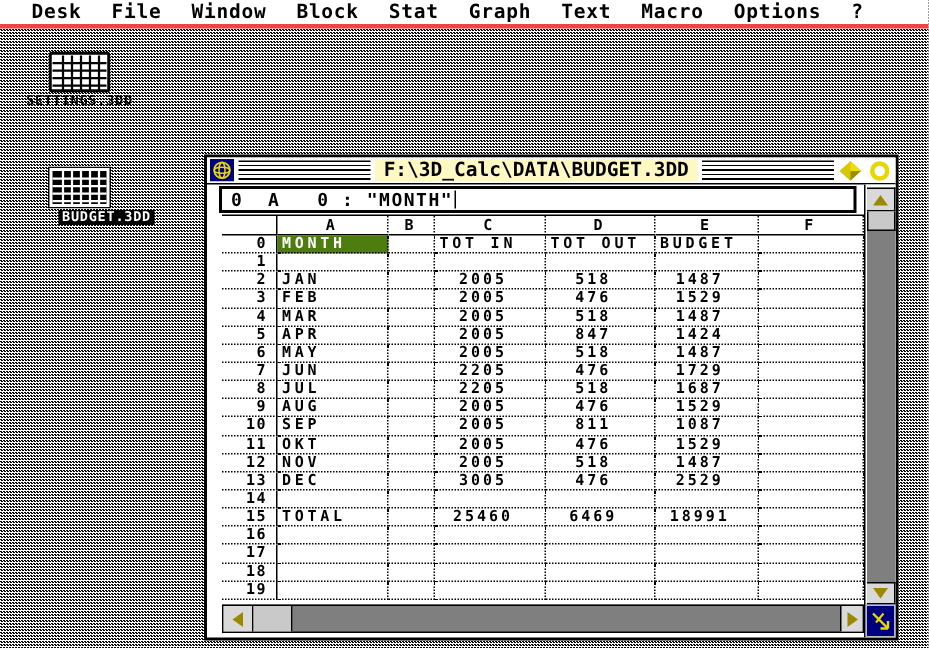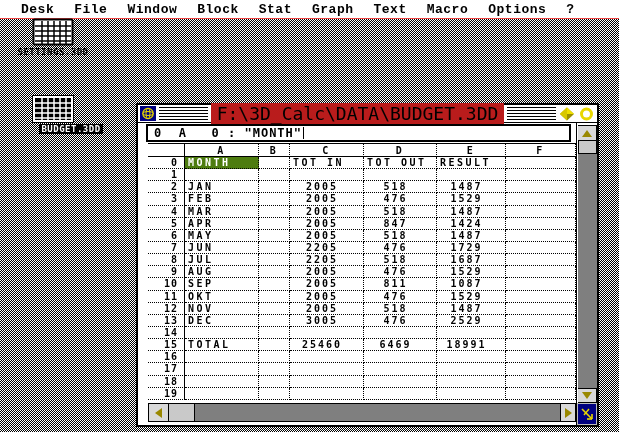--- a/index.html
+++ b/index.html
@@ -8,47 +8,47 @@
     position:relative;
     font-family:"DejaVu Sans Mono", monospace;
     background-color:#fff;
     background-image:conic-gradient(#000 25%, #fff 25% 50%, #000 50% 75%, #fff 75%);
     background-size:2px 2px;
   }
 
   
   .menubar {
     position:absolute; top:0; left:0; width:619px; height:19px;
-    background:#fff; border-bottom:1px solid #ef4444;
+    background:#fff; border-bottom:3px solid #ef4444;
     display:flex; align-items:center; gap:20px; padding-left:21px;
-    font-size:13px; font-weight:bold; letter-spacing:0.5px; white-space:pre;font-family:Liberation Mono, monospace;
+    font-size:13px; font-weight:bold; letter-spacing:0.5px; white-space:pre;
   }
   .menu-item { cursor:default; }
 
   
-  .icons { position:absolute; left:2px; top:18px; width:102px; }
+  .icons { position:absolute; left:2px; top:34px; width:102px; }
   .dicon { width:102px; display:flex; flex-direction:column; align-items:center; margin-bottom:38px; }
   .dicon .glyph { width:42px; height:28px; }
   .dicon .icon-label {
     margin-top:1px; font-size:9px; font-weight:bold; letter-spacing:0.5px;
     color:#000; white-space:nowrap; padding:0 2px; line-height:10px;
   }
   .dicon.selected .icon-label { background:#000; color:#fff;margin-left:36px; }
 
   
   .window {
     position:absolute; left:136px; top:103px; width:463px; height:324px;
     background:#fff; border:2px solid #000;
   }
   .titlebar {
     height:18px; display:flex; align-items:center; gap:3px;
     padding:1px 2px; background:#fff; border-bottom:1px solid #000;
   }
   .tb-lines { flex:1; height:13px; background:repeating-linear-gradient(to bottom,#000 0 1px,#fff 1px 3px); }
-  .tb-title { font-size:18px; font-weight:normal; white-space:pre; padding:0 6px; background:#b91c1c; }
+  .tb-title { font-size:13px; font-weight:bold; white-space:pre; padding:0 6px; background:#fef9c3; }
   .closebox, .tb-btn { flex:0 0 auto; display:block; }
 
   .winbody { position:relative; width:459px; height:302px; display:flex; }
   .mainarea { width:438px; display:flex; flex-direction:column; }
 
   
   .formularow { height:20px; padding:1px 0 0 8px; }
   .formulabar {
     width:425px; height:18px; border:2px solid #000; background:#fff;
     display:flex; align-items:center; font-size:12px; font-weight:bold;
@@ -168,21 +168,21 @@
             <div class="cell colhdr">B</div>
             <div class="cell colhdr">C</div>
             <div class="cell colhdr">D</div>
             <div class="cell colhdr">E</div>
             <div class="cell colhdr">F</div>
             <div class="cell rowhdr">0</div>
             <div class="cell l selected">MONTH</div>
             <div class="cell l"></div>
             <div class="cell l">TOT IN</div>
             <div class="cell l">TOT OUT</div>
-            <div class="cell l">RESULT</div>
+            <div class="cell l">BUDGET</div>
             <div class="cell l"></div>
             <div class="cell rowhdr">1</div>
             <div class="cell l"></div>
             <div class="cell l"></div>
             <div class="cell l"></div>
             <div class="cell l"></div>
             <div class="cell l"></div>
             <div class="cell l"></div>
             <div class="cell rowhdr">2</div>
             <div class="cell l">JAN</div>

